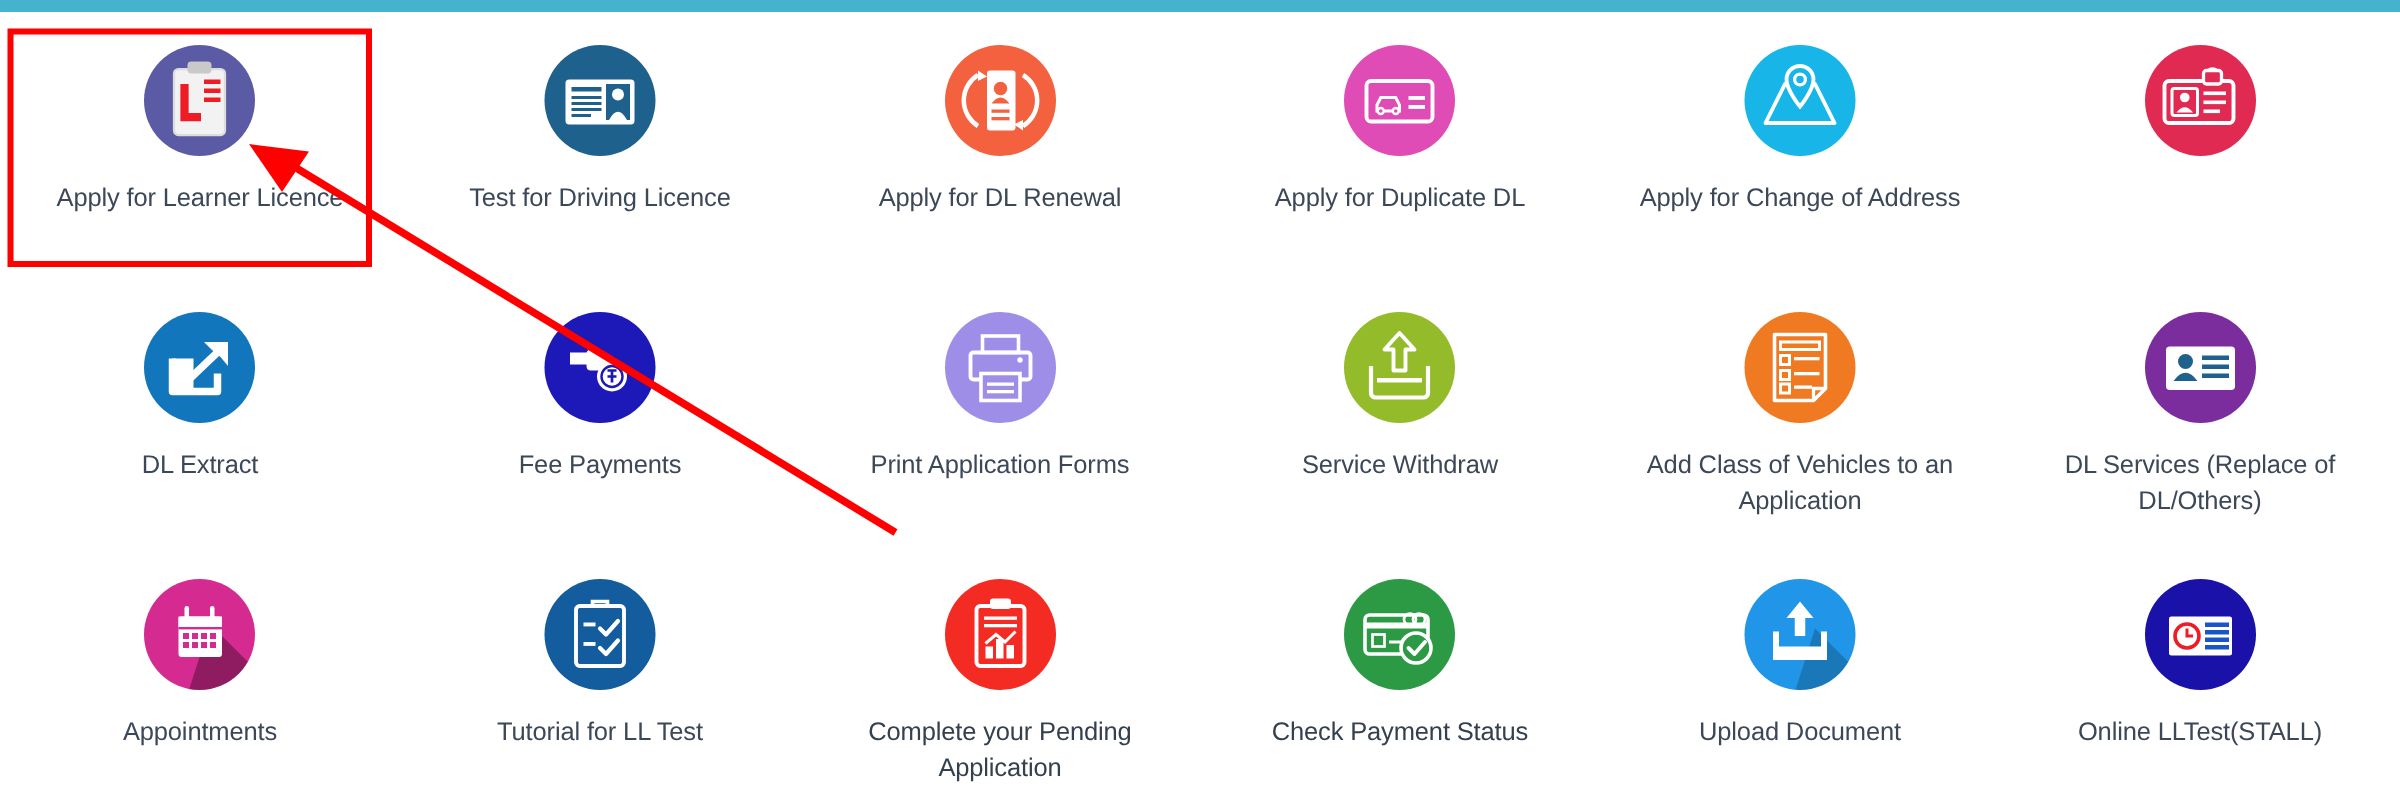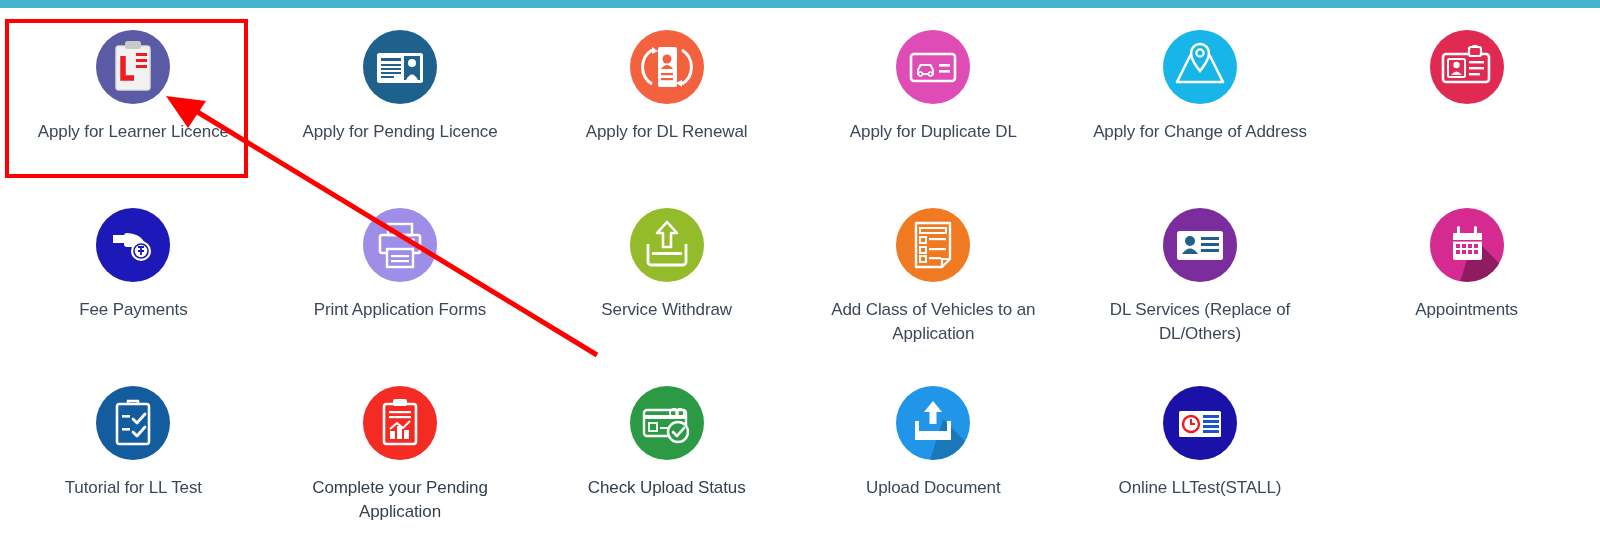--- a/index.html
+++ b/index.html
@@ -110,21 +110,21 @@
     <path d="M43 50 q6 -11 12 0 z" fill="#ffffff"></path>
     <g fill="#1f618d">
       <rect x="18" y="28" width="20" height="3"></rect>
       <rect x="18" y="34" width="20" height="2"></rect>
       <rect x="18" y="38" width="20" height="2"></rect>
       <rect x="18" y="42" width="20" height="2"></rect>
       <rect x="18" y="46" width="13" height="2"></rect>
     </g>
   </svg>
         </div>
-        <div class="tile-label">Apply for Pending Licence</div>
+        <div class="tile-label">Test for Driving Licence</div>
       </div>
       <div class="tile">
         <div class="icon-wrap" style="background: rgb(244, 97, 62);">
           <svg width="74" height="74" viewBox="0 0 74 74">
     <path d="M22 20 a20 20 0 0 0 0 34" fill="none" stroke="#ffffff" stroke-width="3"></path>
     <path d="M52 20 a20 20 0 0 1 0 34" fill="none" stroke="#ffffff" stroke-width="3"></path>
     <path d="M22 17 l0 7 l6 -3 z" fill="#ffffff"></path>
     <path d="M52 57 l0 -7 l-6 3 z" fill="#ffffff"></path>
     <rect x="28" y="17" width="19" height="40" rx="2" fill="#ffffff"></rect>
     <circle cx="37" cy="29" r="4.5" fill="#f4613e"></circle>
@@ -165,20 +165,31 @@
     <rect x="18" y="29" width="17" height="18" rx="1.5" fill="none" stroke="#ffffff" stroke-width="2"></rect>
     <circle cx="26.5" cy="35" r="3.2" fill="#ffffff"></circle>
     <path d="M21 45 q5.5 -7 11 0 z" fill="#ffffff"></path>
     <rect x="39" y="31" width="15" height="2.4" fill="#ffffff"></rect>
     <rect x="39" y="37" width="15" height="2.4" fill="#ffffff"></rect>
     <rect x="39" y="43" width="11" height="2.4" fill="#ffffff"></rect>
     <path d="M41 24 v-4 a4 4 0 0 1 8 0 v4" fill="none" stroke="#ffffff" stroke-width="2.4"></path>
     <rect x="39" y="17" width="12" height="9" rx="2" fill="#e02a52" stroke="#ffffff" stroke-width="2.2"></rect>
   </svg>
         </div>
+      </div>
+      <div class="tile">
+        <div class="icon-wrap" style="background: rgb(17, 118, 188);">
+          <svg width="74" height="74" viewBox="0 0 74 74">
+    <path d="M19 31 v22 h30 v-12" fill="none" stroke="#ffffff" stroke-width="5" stroke-linejoin="round"></path>
+    <rect x="19" y="31" width="14" height="22" fill="#ffffff"></rect>
+    <path d="M31 44 L52 24" stroke="#ffffff" stroke-width="5"></path>
+    <path d="M40 20 h16 v16 l-5 -6 l-6 -5 z" fill="#ffffff"></path>
+  </svg>
+        </div>
+        <div class="tile-label">DL Extract</div>
       </div>
       <div class="tile">
         <div class="icon-wrap" style="background: rgb(29, 24, 184);">
           <svg width="74" height="74" viewBox="0 0 74 74">
     <path d="M17 27 h14 v8 h-14 z" fill="#ffffff"></path>
     <path d="M31 25 q12 1 16 7 q4 5 -3 7 h-13 q-3 0 -3 -3 v-8 q0 -3 3 -3 z" fill="#ffffff"></path>
     <circle cx="45" cy="43" r="10" fill="#ffffff"></circle>
     <circle cx="45" cy="43" r="7" fill="none" stroke="#1d18b8" stroke-width="1.6"></circle>
     <path d="M42 39 h6 M45 39 v8 M42 43 h6" stroke="#1d18b8" stroke-width="1.8"></path>
   </svg>
@@ -296,21 +307,21 @@
     <rect x="14" y="24" width="42" height="26" rx="3" fill="none" stroke="#ffffff" stroke-width="2.4"></rect>
     <rect x="14" y="29" width="42" height="4" fill="#ffffff"></rect>
     <rect x="19" y="37" width="8" height="8" fill="none" stroke="#ffffff" stroke-width="1.8"></rect>
     <rect x="30" y="41" width="18" height="2" fill="#ffffff"></rect>
     <circle cx="44" cy="27" r="4" fill="none" stroke="#ffffff" stroke-width="1.8"></circle>
     <circle cx="50" cy="27" r="4" fill="none" stroke="#ffffff" stroke-width="1.8"></circle>
     <circle cx="48" cy="46" r="10" fill="#2c9a44" stroke="#ffffff" stroke-width="2.4"></circle>
     <path d="M43 46 l4 4 l7 -8" fill="none" stroke="#ffffff" stroke-width="2.6" stroke-linecap="round" stroke-linejoin="round"></path>
   </svg>
         </div>
-        <div class="tile-label bold">Check Upload Status</div>
+        <div class="tile-label bold">Check Payment Status</div>
       </div>
       <div class="tile">
         <div class="icon-wrap" style="background: rgb(33, 150, 232);">
           <svg width="74" height="74" viewBox="0 0 74 74">
     <path d="M47 33 L74 60 L74 74 L34 74 Z" fill="#000000" opacity="0.2"></path>
     <path d="M37 15 l9 11 h-5.5 v12 h-7 v-12 h-5.5 z" fill="#ffffff"></path>
     <path d="M21 35 v17 h32 v-17" fill="none" stroke="#ffffff" stroke-width="4"></path>
     <rect x="21" y="45" width="32" height="8" fill="#ffffff"></rect>
   </svg>
         </div>

